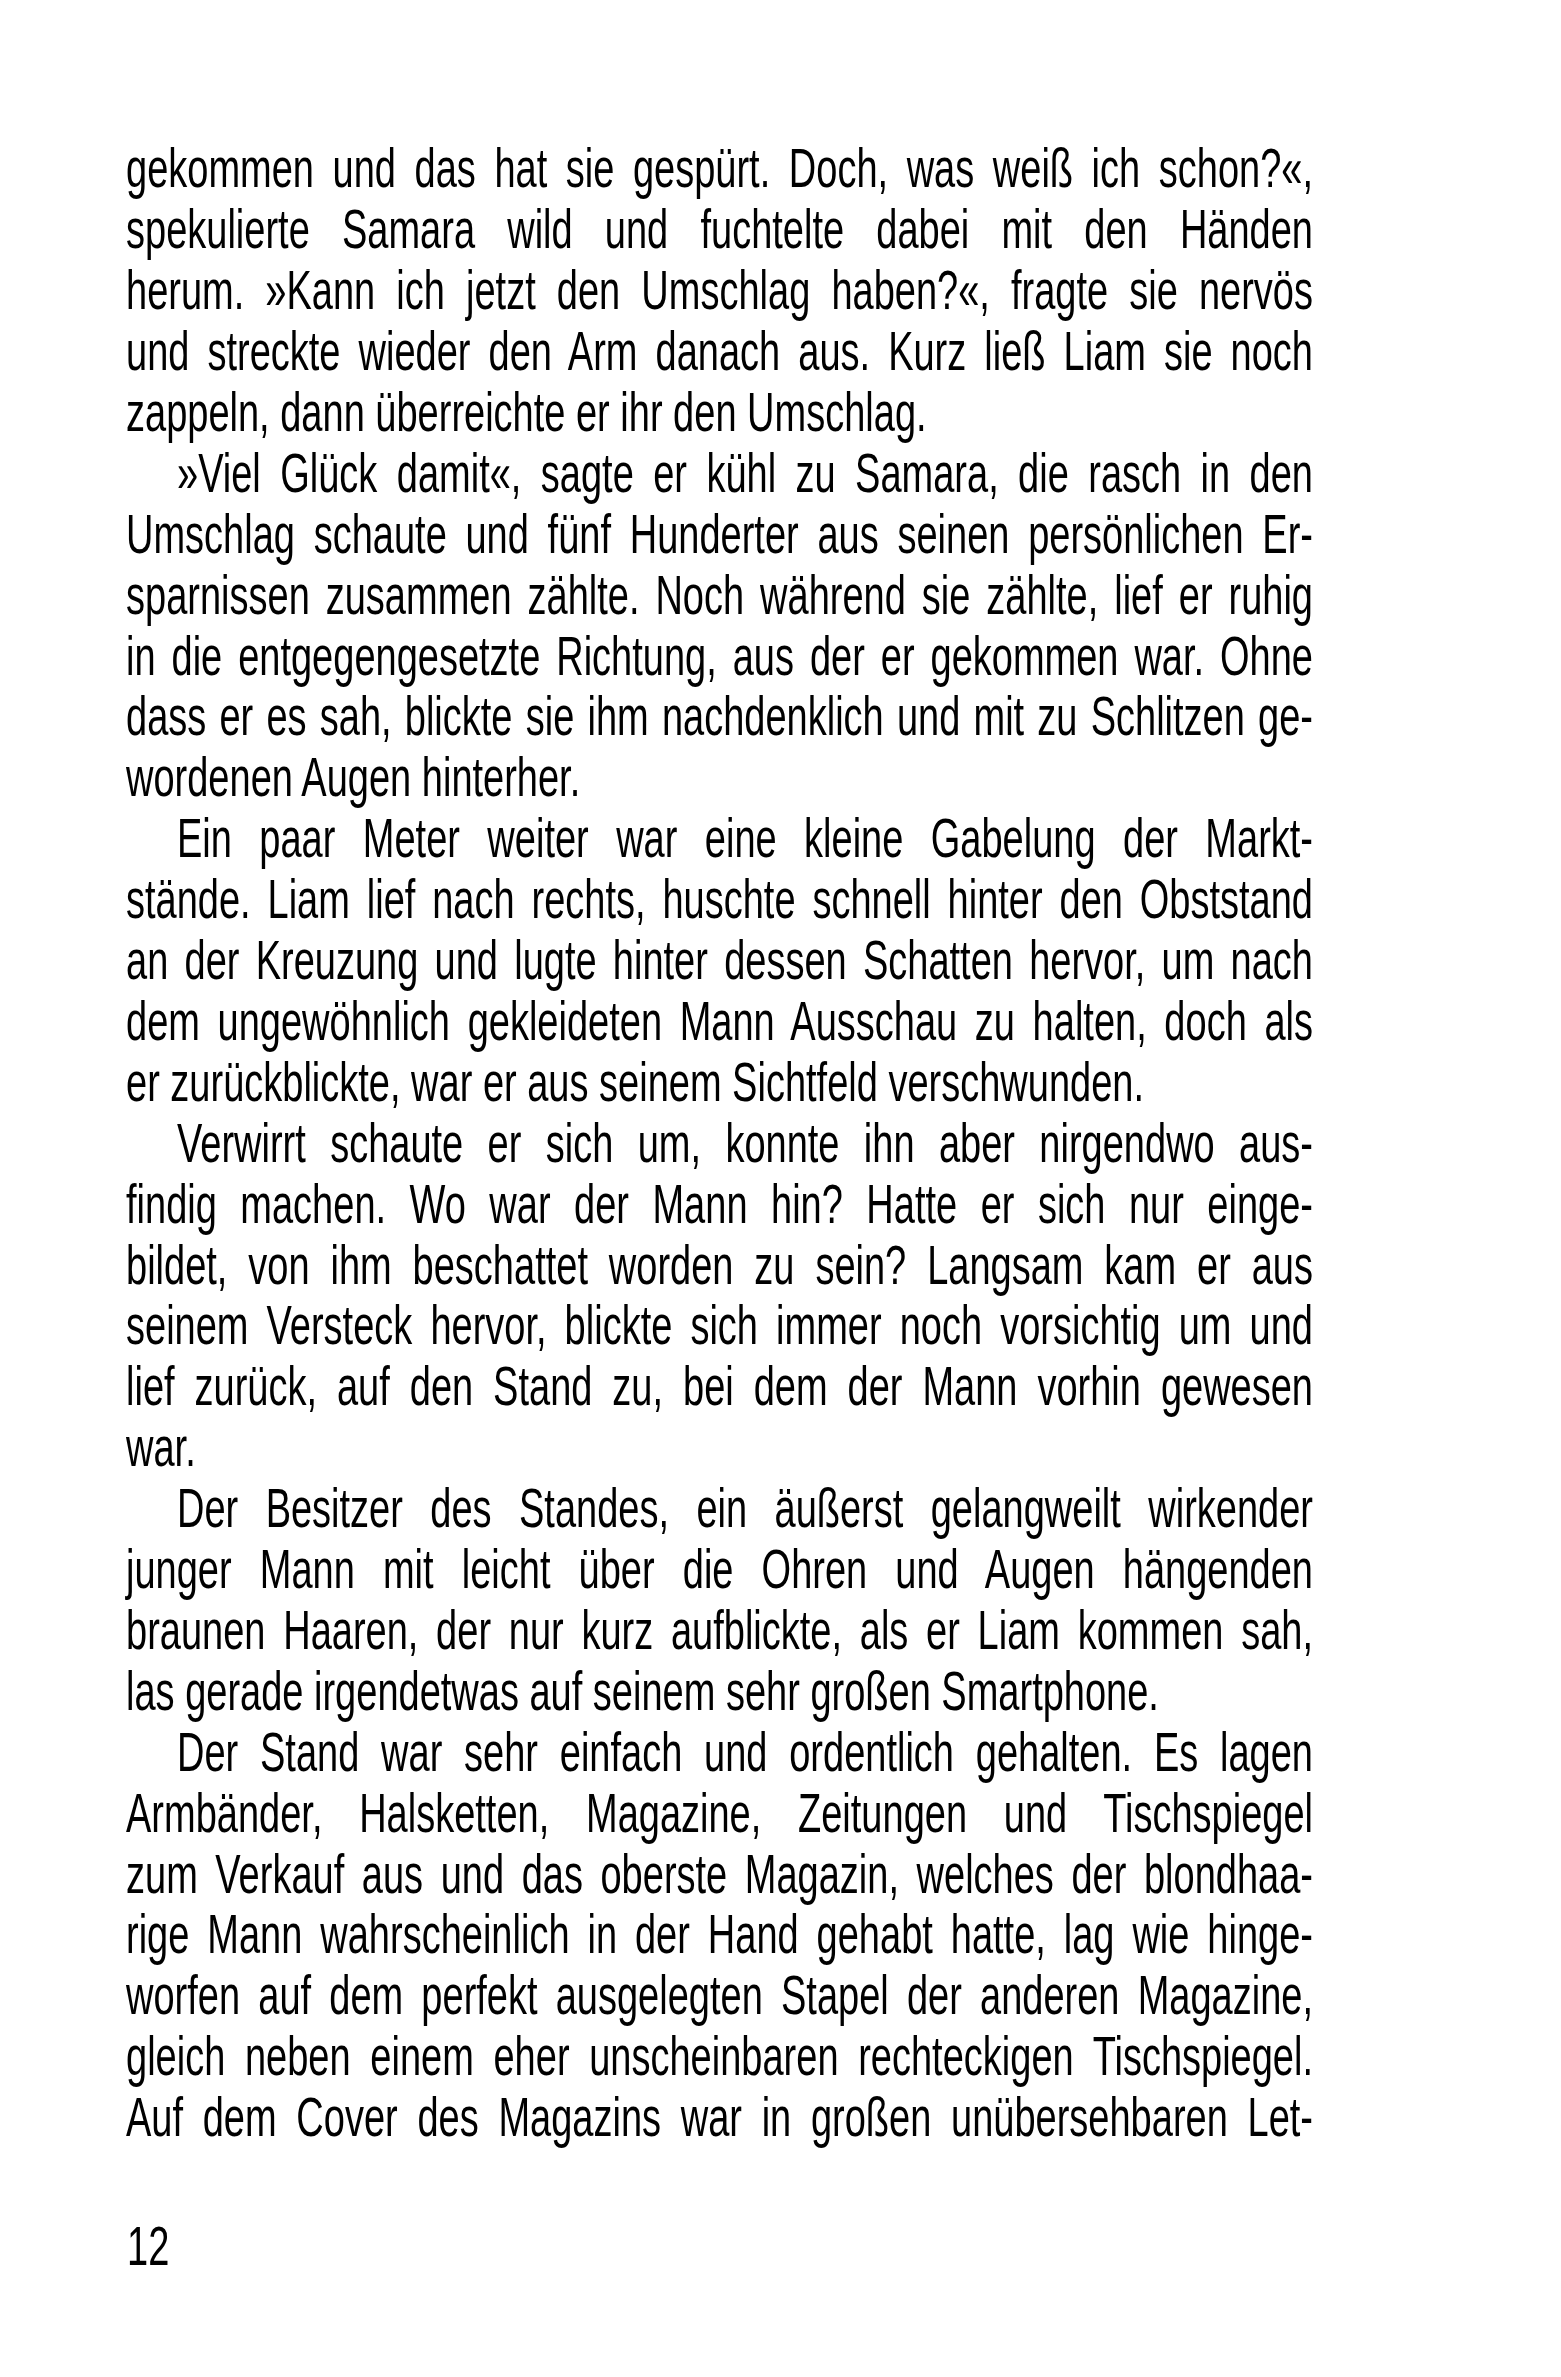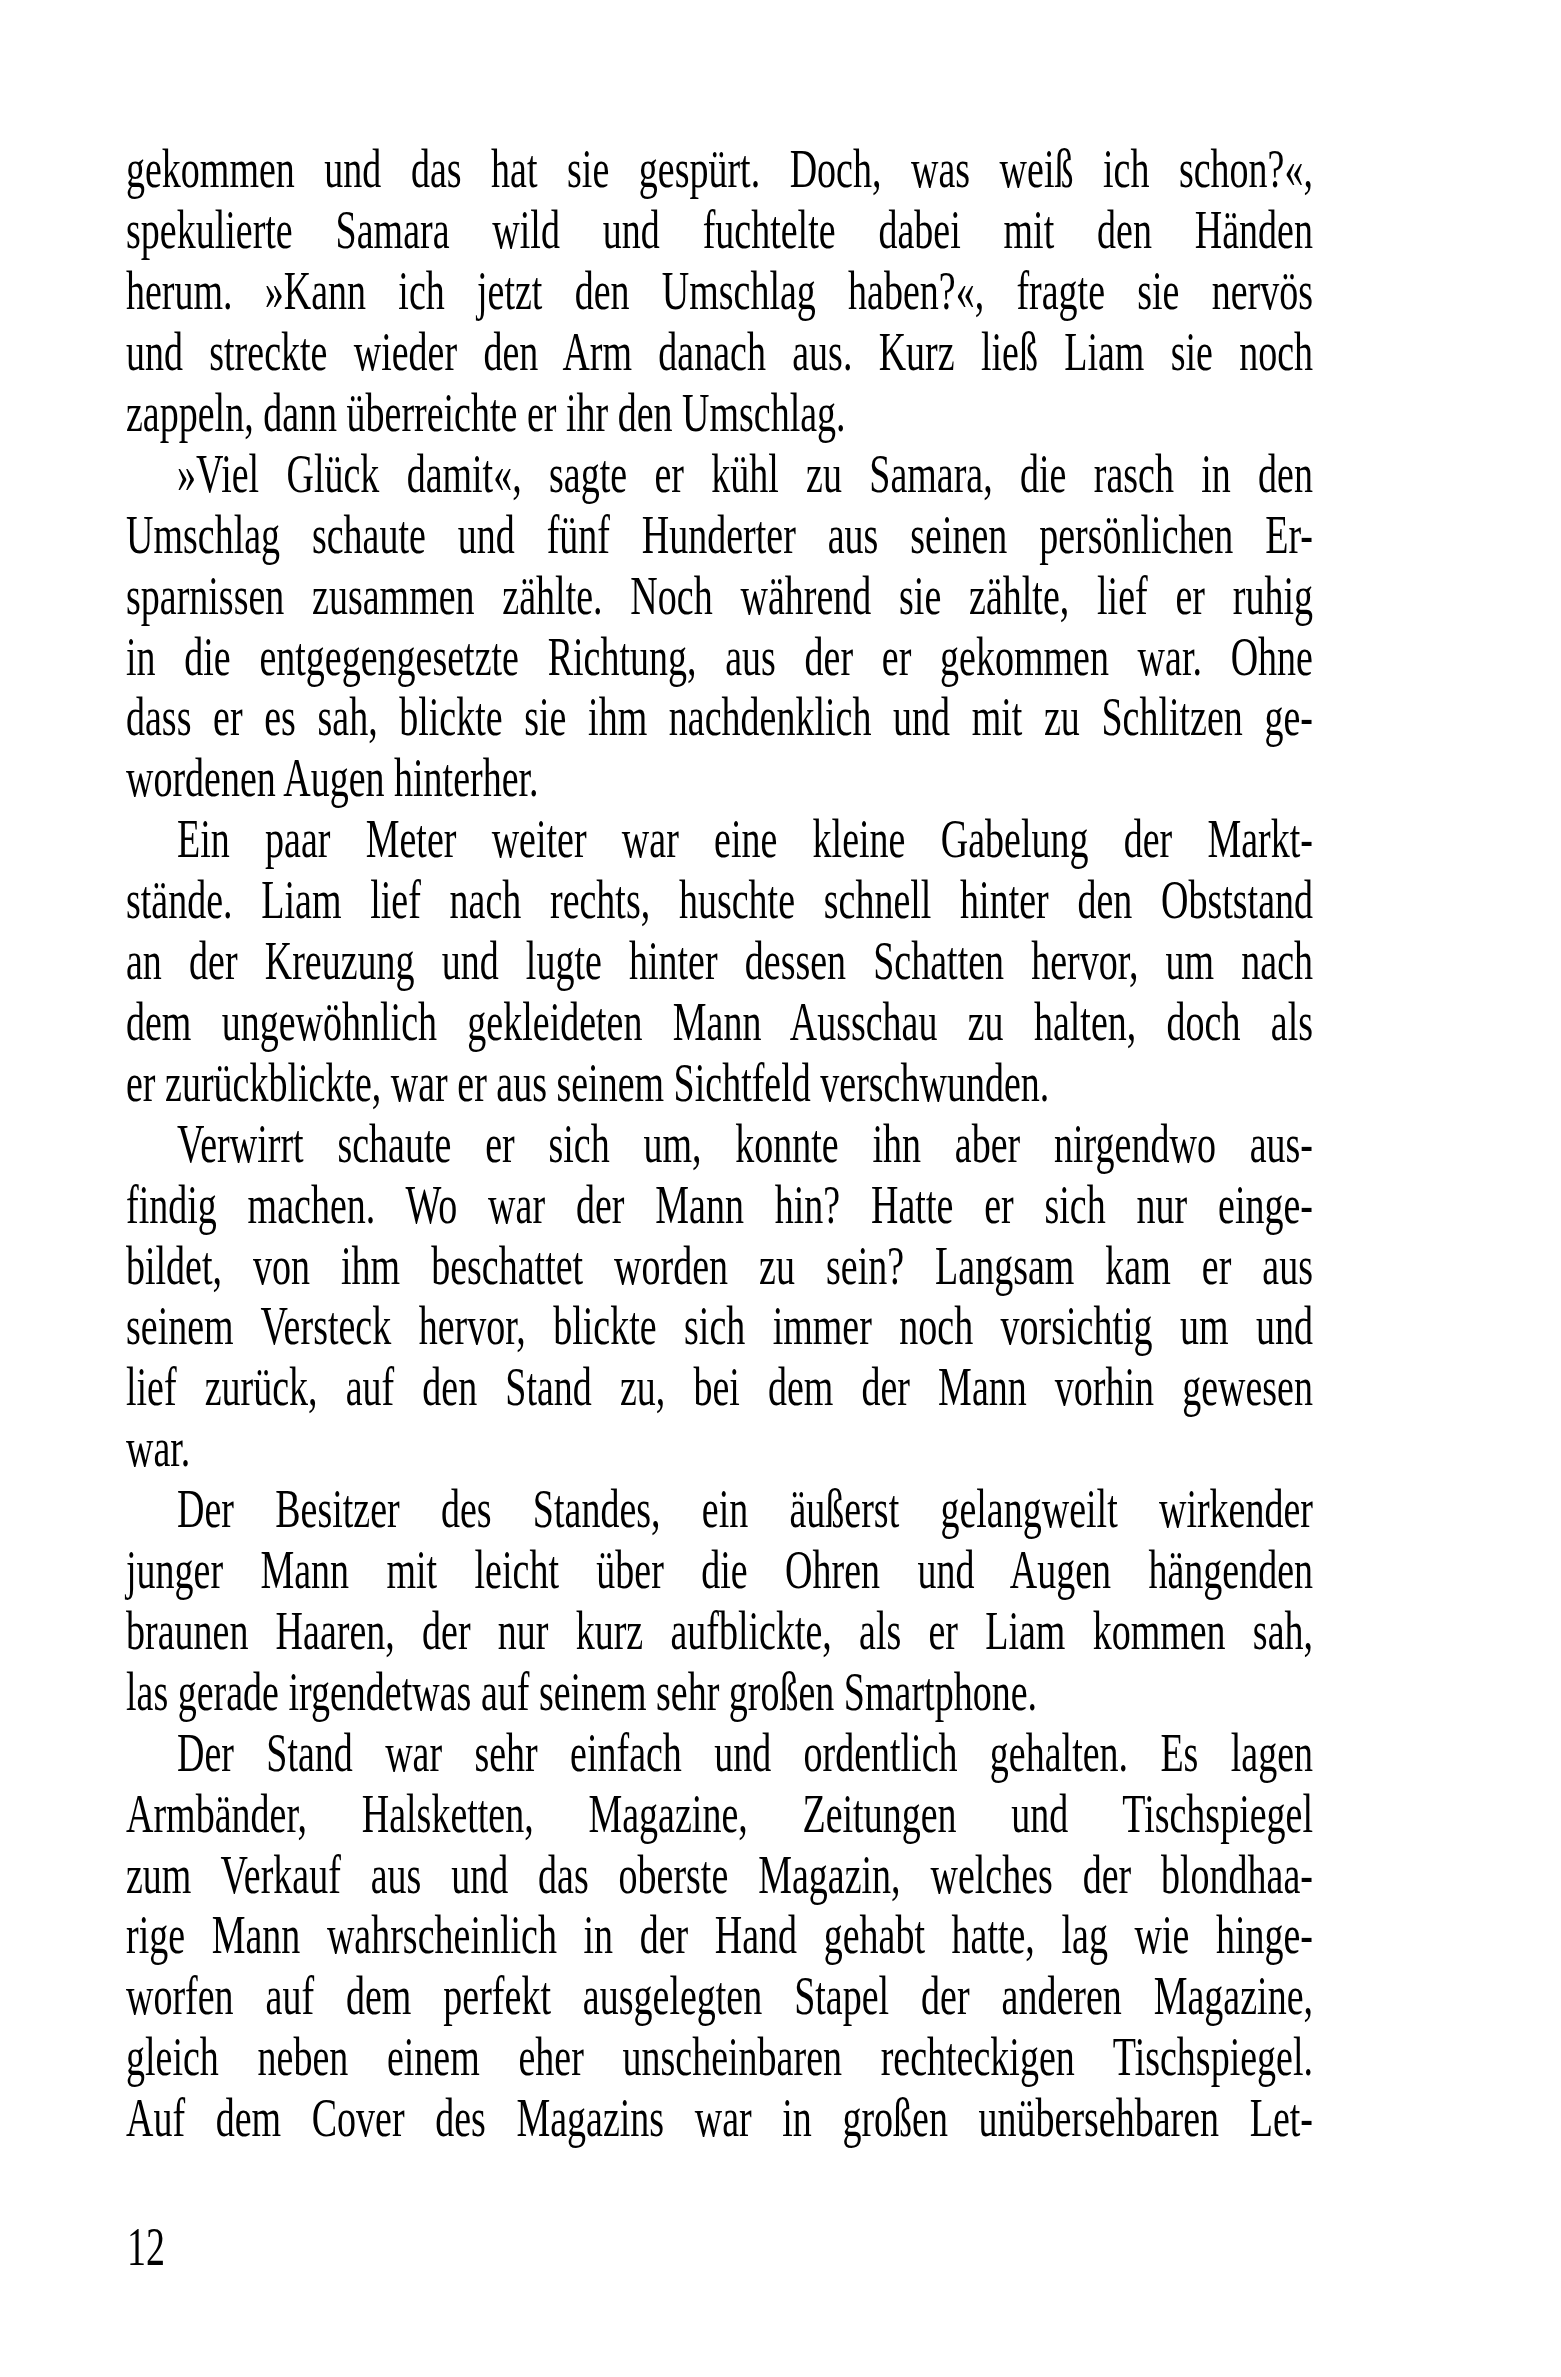--- a/index.html
+++ b/index.html
@@ -6,21 +6,21 @@
     margin: 0;
     padding: 0;
     background: #ffffff;
   }
   .book-page {
     position: relative;
     width: 1561px;
     height: 2377px;
     background: #ffffff;
     overflow: hidden;
-    font-family: Liberation Serif, serif;
+    font-family: Liberation Sans, sans-serif;
     color: #000000;
   }
   .text-block {
     position: absolute;
     left: 126px;
     top: 138px;
     width: 1187px;
     font-size: 38px;
     line-height: 42px;
     transform: scaleY(1.45);

